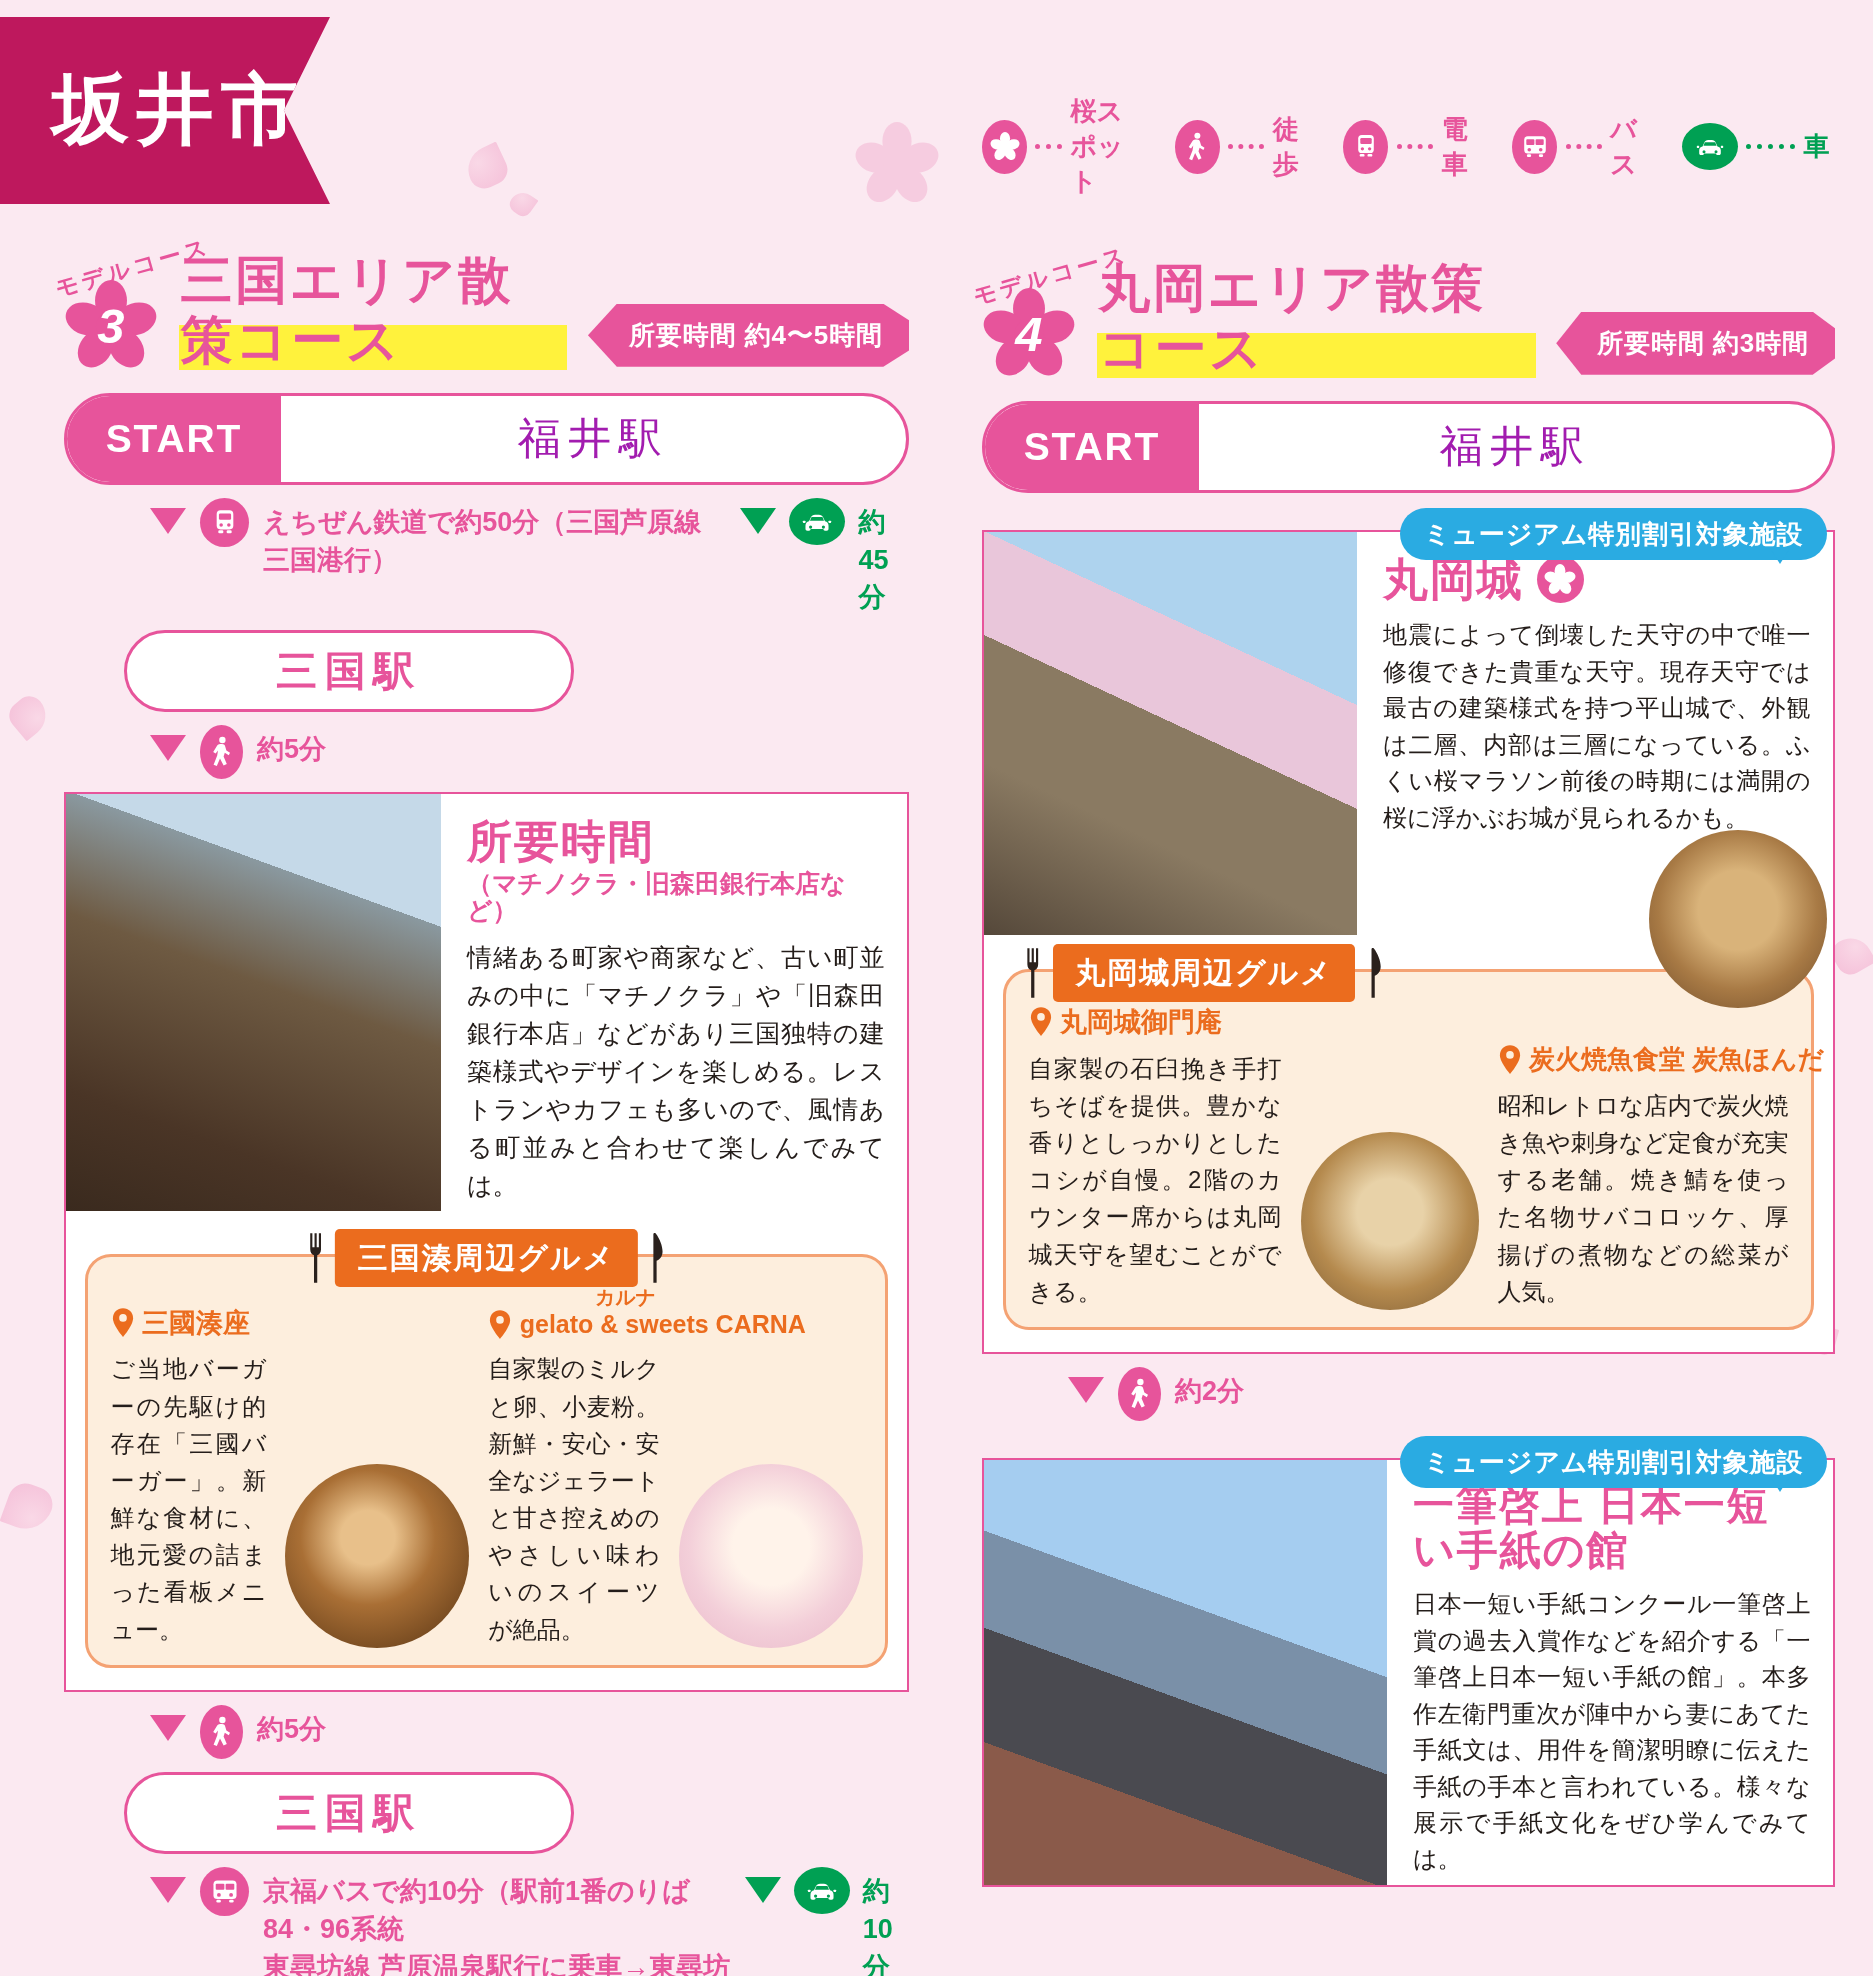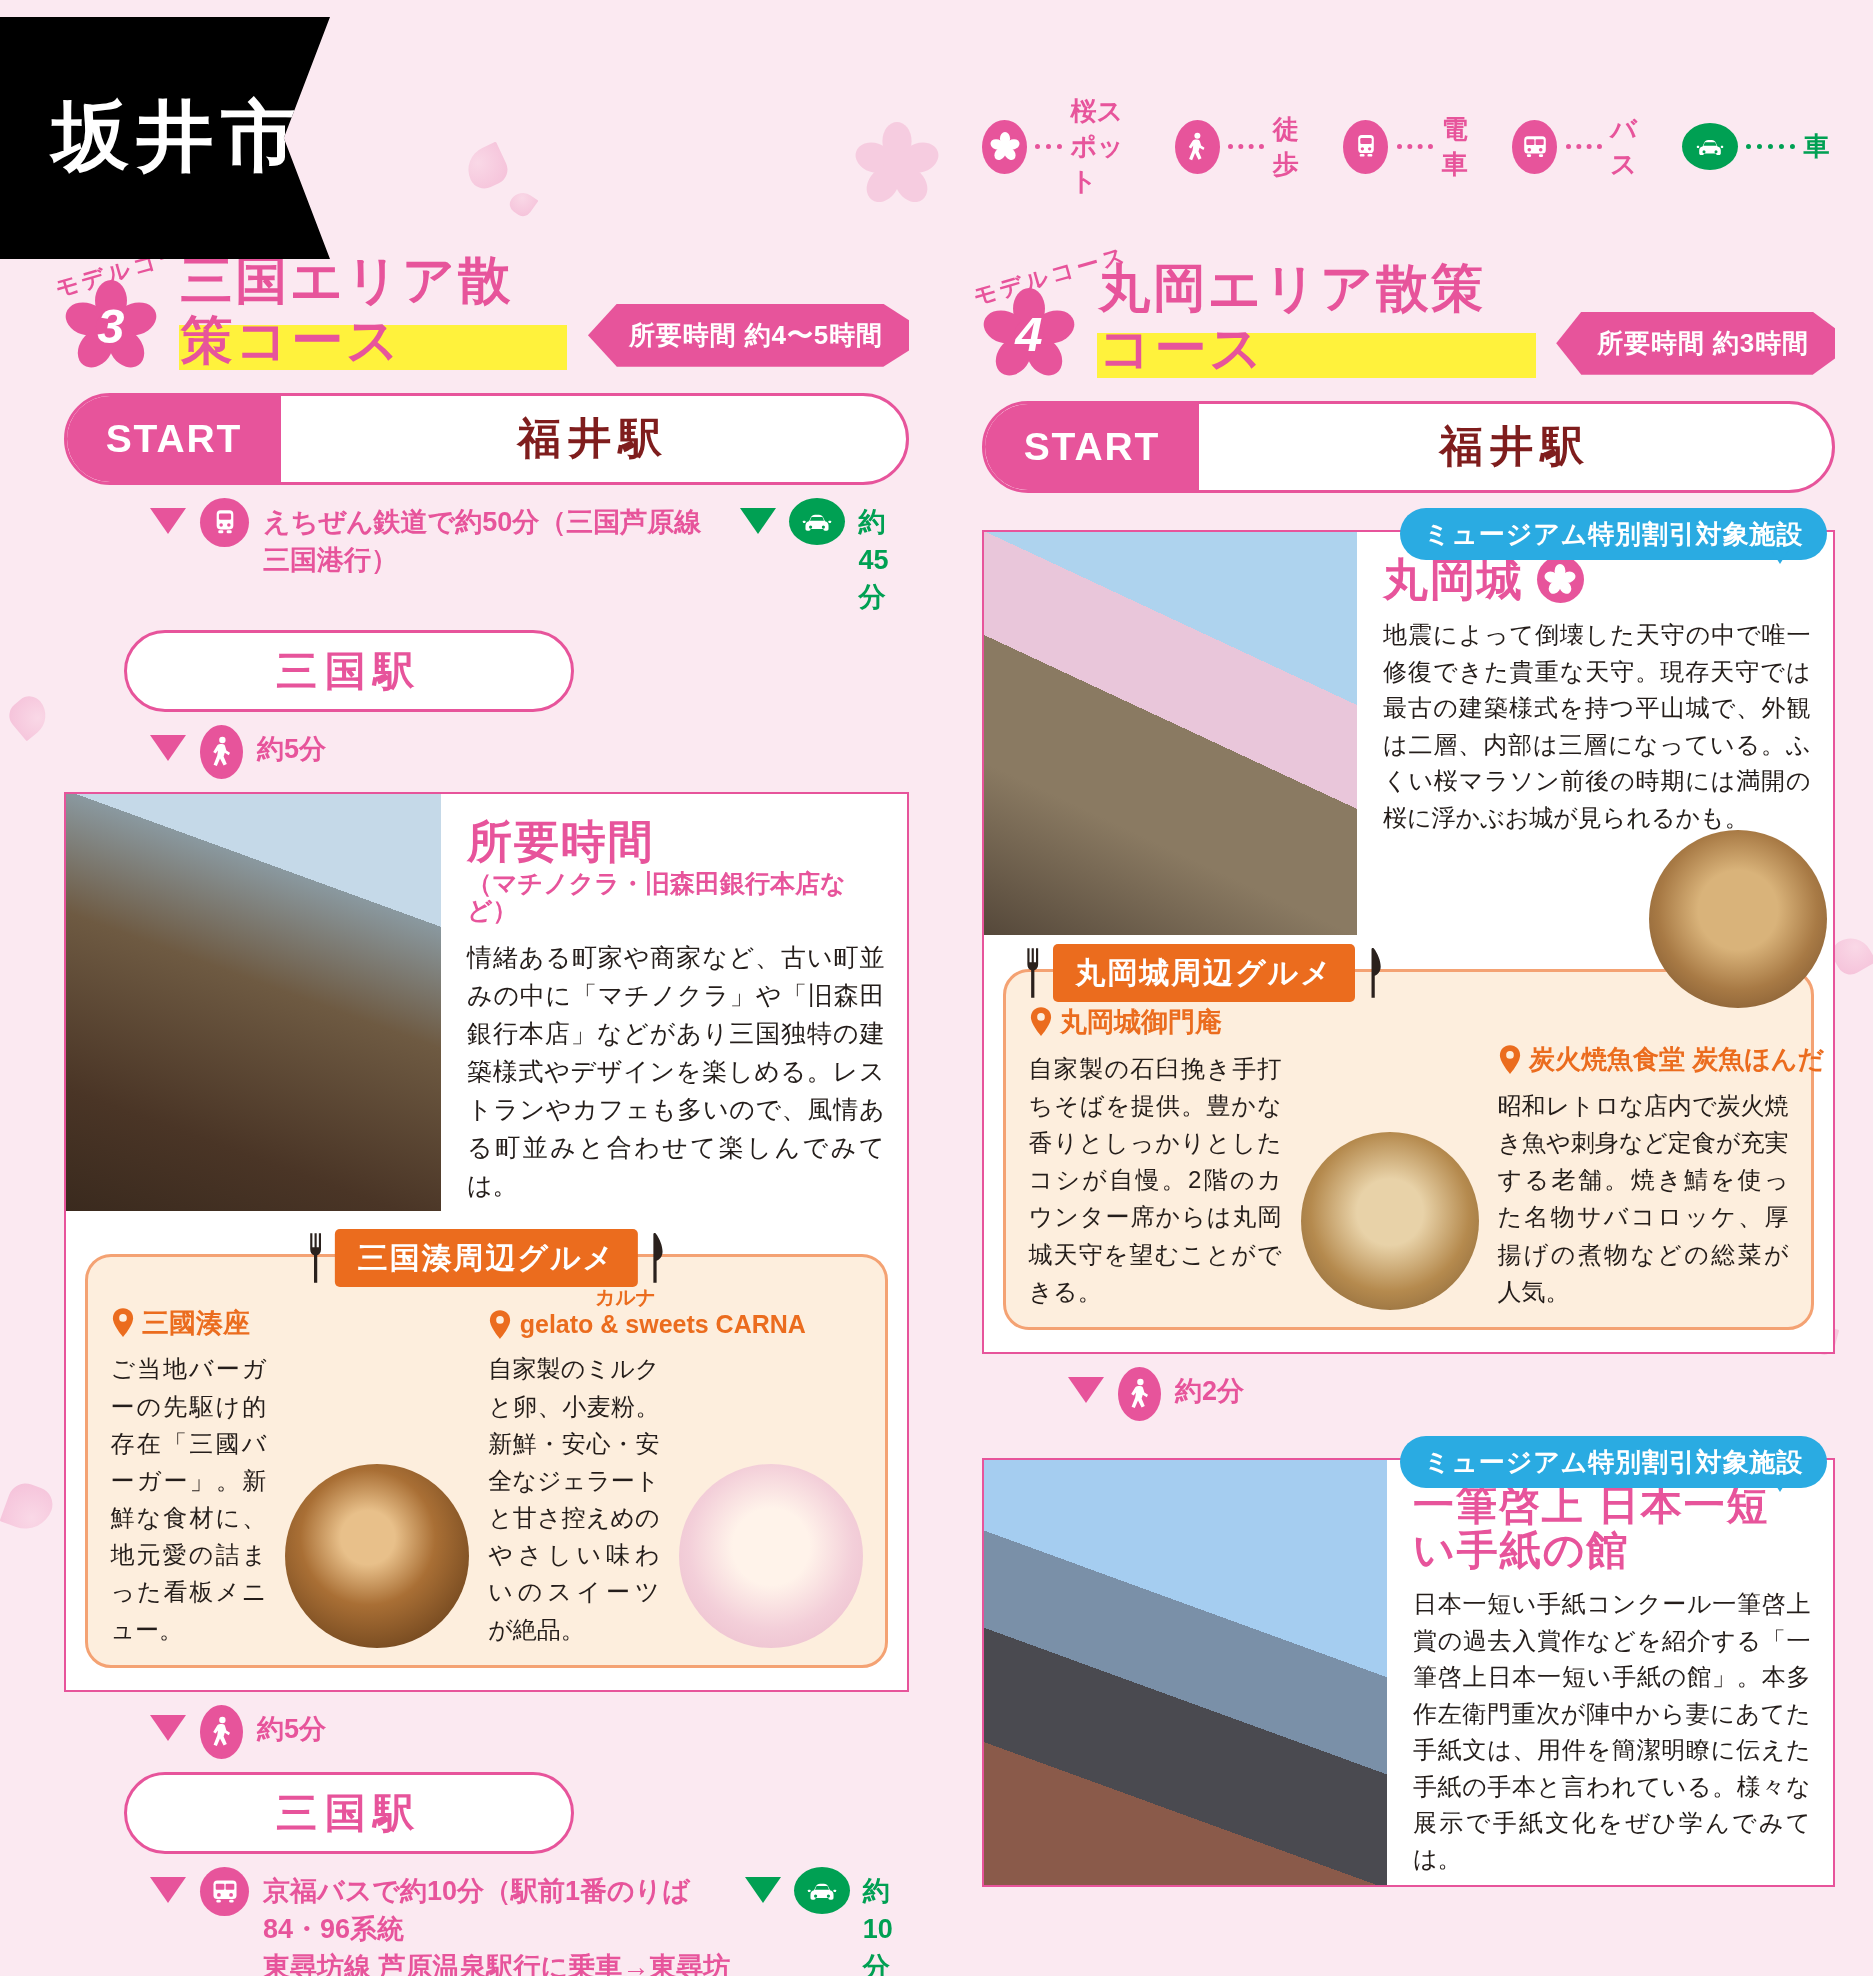--- a/index.html
+++ b/index.html
@@ -5,21 +5,21 @@
   html,body{margin:0;padding:0}
   body{
     width:1874px;position:relative;background:#fbe9f1;
     font-family:"Liberation Sans","DejaVu Sans",sans-serif;color:#2a211d;
   }
   
   .petal{position:absolute;background:radial-gradient(circle at 35% 30%,#f9d4e4,#f3b5d2);
     border-radius:95% 5% 60% 60%/95% 5% 60% 60%;opacity:.8;z-index:0}
   .deco-flower{position:absolute;color:#f6c6dc;opacity:.8;z-index:0}
   
-  .city-banner{position:absolute;left:0;top:17px;width:330px;height:242px;background:#000000;
+  .city-banner{position:absolute;left:0;top:17px;width:330px;height:187px;background:#be185d;
     clip-path:polygon(0 0,100% 0,86% 50%,100% 100%,0 100%);
     display:flex;align-items:center;padding-left:52px;box-sizing:border-box;
     color:#fff;font-size:77px;font-weight:800;letter-spacing:7.5px;z-index:3}
   
   .cols{position:relative;z-index:1;display:flex;gap:73px;padding:251px 37px 28px 64px;align-items:flex-start}
   .col-l{width:845px}
   .col-r{width:853px;margin-top:-157px}
   
   .legend{display:flex;justify-content:flex-end;gap:32px;align-items:center;margin:0 5.6px 60px 0}
   .leg{display:flex;align-items:center;gap:8.4px;color:#e7549b;font-weight:700;font-size:26px}
@@ -42,22 +42,22 @@
     padding:0 9.4px 3.7px 1.9px;
     background:linear-gradient(transparent 60%,#fff23c 60%,#fff23c 97%,transparent 97%)}
   .chip{flex:none;background:#e7549b;color:#fff;font-size:26px;font-weight:700;letter-spacing:0.9px;
     padding:14px 26px 14px 41px;margin-bottom:7.5px;
     clip-path:polygon(0 50%,9% 0,92% 0,100% 26%,100% 74%,92% 100%,9% 100%)}
   
   .sg{display:flex;border:3.7px solid #e7549b;border-radius:52px;overflow:hidden;background:#fff;
     height:86px;margin:0 0 9.4px}
   .sg .lab{width:214px;background:#e7549b;color:#fff;display:flex;align-items:center;justify-content:center;
     font-size:39px;font-weight:800;letter-spacing:1.9px;flex:none}
-  .sg .stn{flex:1;display:flex;align-items:center;justify-content:center;color:#7f1d1d;
-    font-size:43px;font-weight:700;letter-spacing:7.5px}
+  .sg .stn{flex:1;display:flex;align-items:center;justify-content:center;color:#a21caf;
+    font-size:43px;font-weight:400;letter-spacing:7.5px}
   .station{width:450px;margin:11.2px 0 11.2px 60px;height:82px;border:3.7px solid #e7549b;border-radius:45px;
     background:#fff;display:flex;align-items:center;justify-content:center;color:#e7549b;
     font-size:41px;font-weight:800;letter-spacing:7.5px;box-sizing:border-box}
   
   .trans{display:flex;align-items:flex-start;gap:14px;margin:13px 3.7px 13px 86px;
     color:#e7549b;font-weight:700;font-size:27px;line-height:1.4}
   .trans .tri{width:0;height:0;border-left:18px solid transparent;border-right:18px solid transparent;
     border-top:26px solid #e7549b;margin-top:9.4px;flex:none}
   .trans .tri.green{border-top-color:#00a053}
   .trans .txt{padding-top:5.6px}

